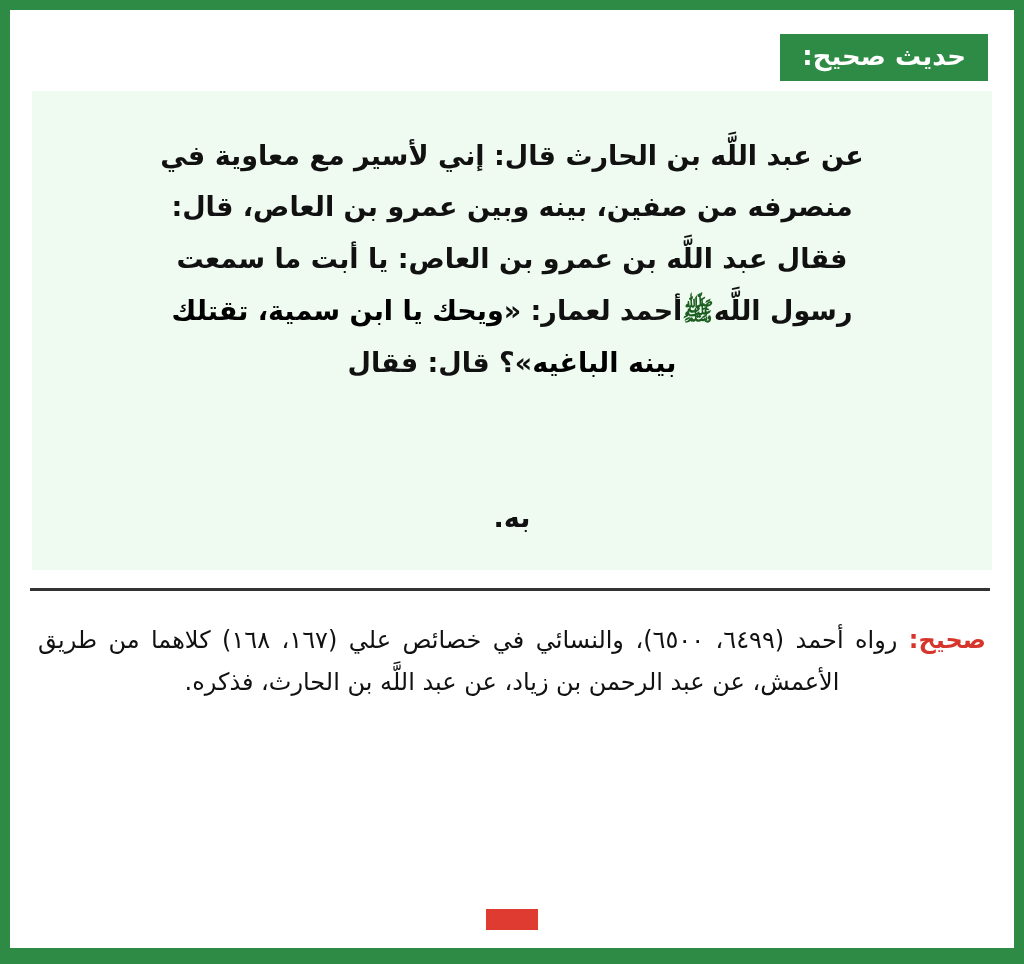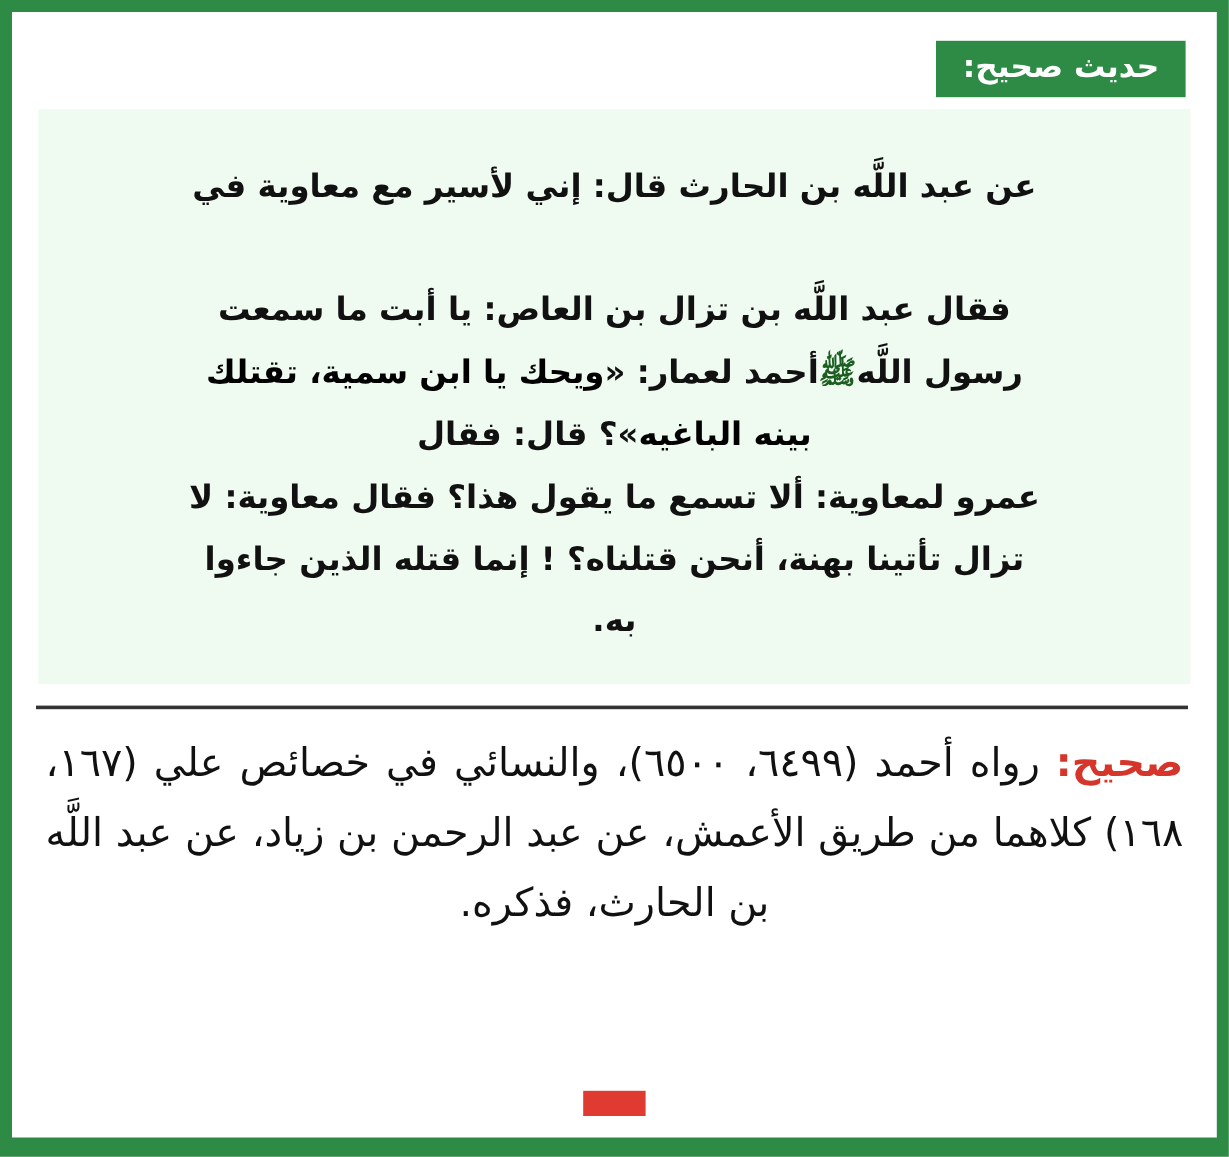--- a/index.html
+++ b/index.html
@@ -80,27 +80,28 @@
   
   .divider {
     border: 0;
     border-top: 3px solid #333333;
     margin: 18px 2px 16px 2px;
     width: 100%;
   }
 
   
   .takhrij {
-    font-size: 33px;
+    font-size: 24px;
     line-height: 1.75;
     color: #111111;
     text-align: justify;
     text-align-last: center;
     direction: rtl;
     padding: 0 6px;
+    margin-top: 12px;
   }
   .takhrij .grade {
     color: #d6352b;
     font-weight: bold;
   }
 
   
   .footer-row {
     margin-top: auto;
     display: flex;
@@ -131,26 +132,26 @@
 <div class="page">
   <div class="inner">
 
     <div class="header-row">
       <div class="header-badge">حديث صحيح:</div>
     </div>
 
     <div class="hadith-box">
       <div class="hadith-text">
         <span>عن عبد اللَّه بن الحارث قال: إني لأسير مع معاوية في</span><br>
-        <br>
-        <span>فقال عبد اللَّه بن تزال بن العاص: يا أبت ما سمعت</span><br>
+        <span>منصرفه من صفين، بينه وبين عمرو بن العاص، قال:</span><br>
+        <span>فقال عبد اللَّه بن عمرو بن العاص: يا أبت ما سمعت</span><br>
         <span>رسول اللَّه</span><span class="salla">ﷺ</span><span>أحمد لعمار: «</span><span class="hl">ويحك يا ابن سمية، تقتلك</span><br>
         <span class="hl">بينه الباغيه</span><span>»؟ قال: فقال</span><br>
-        <span>عمرو لمعاوية: ألا تسمع ما يقول هذا؟ فقال معاوية: لا</span><br>
-        <span>تزال تأتينا بهنة، أنحن قتلناه؟ ! إنما قتله الذين جاءوا</span><br>
+        <br>
+        <br>
         <span>به.</span>
       </div>
     </div>
 
     <hr class="divider">
 
     <div class="takhrij">
       <span class="grade">صحيح:</span><span> رواه أحمد (٦٤٩٩، ٦٥٠٠)، والنسائي في خصائص علي (١٦٧، ١٦٨) كلاهما من طريق الأعمش، عن عبد الرحمن بن زياد، عن عبد اللَّه بن الحارث، فذكره.</span>
     </div>
 

